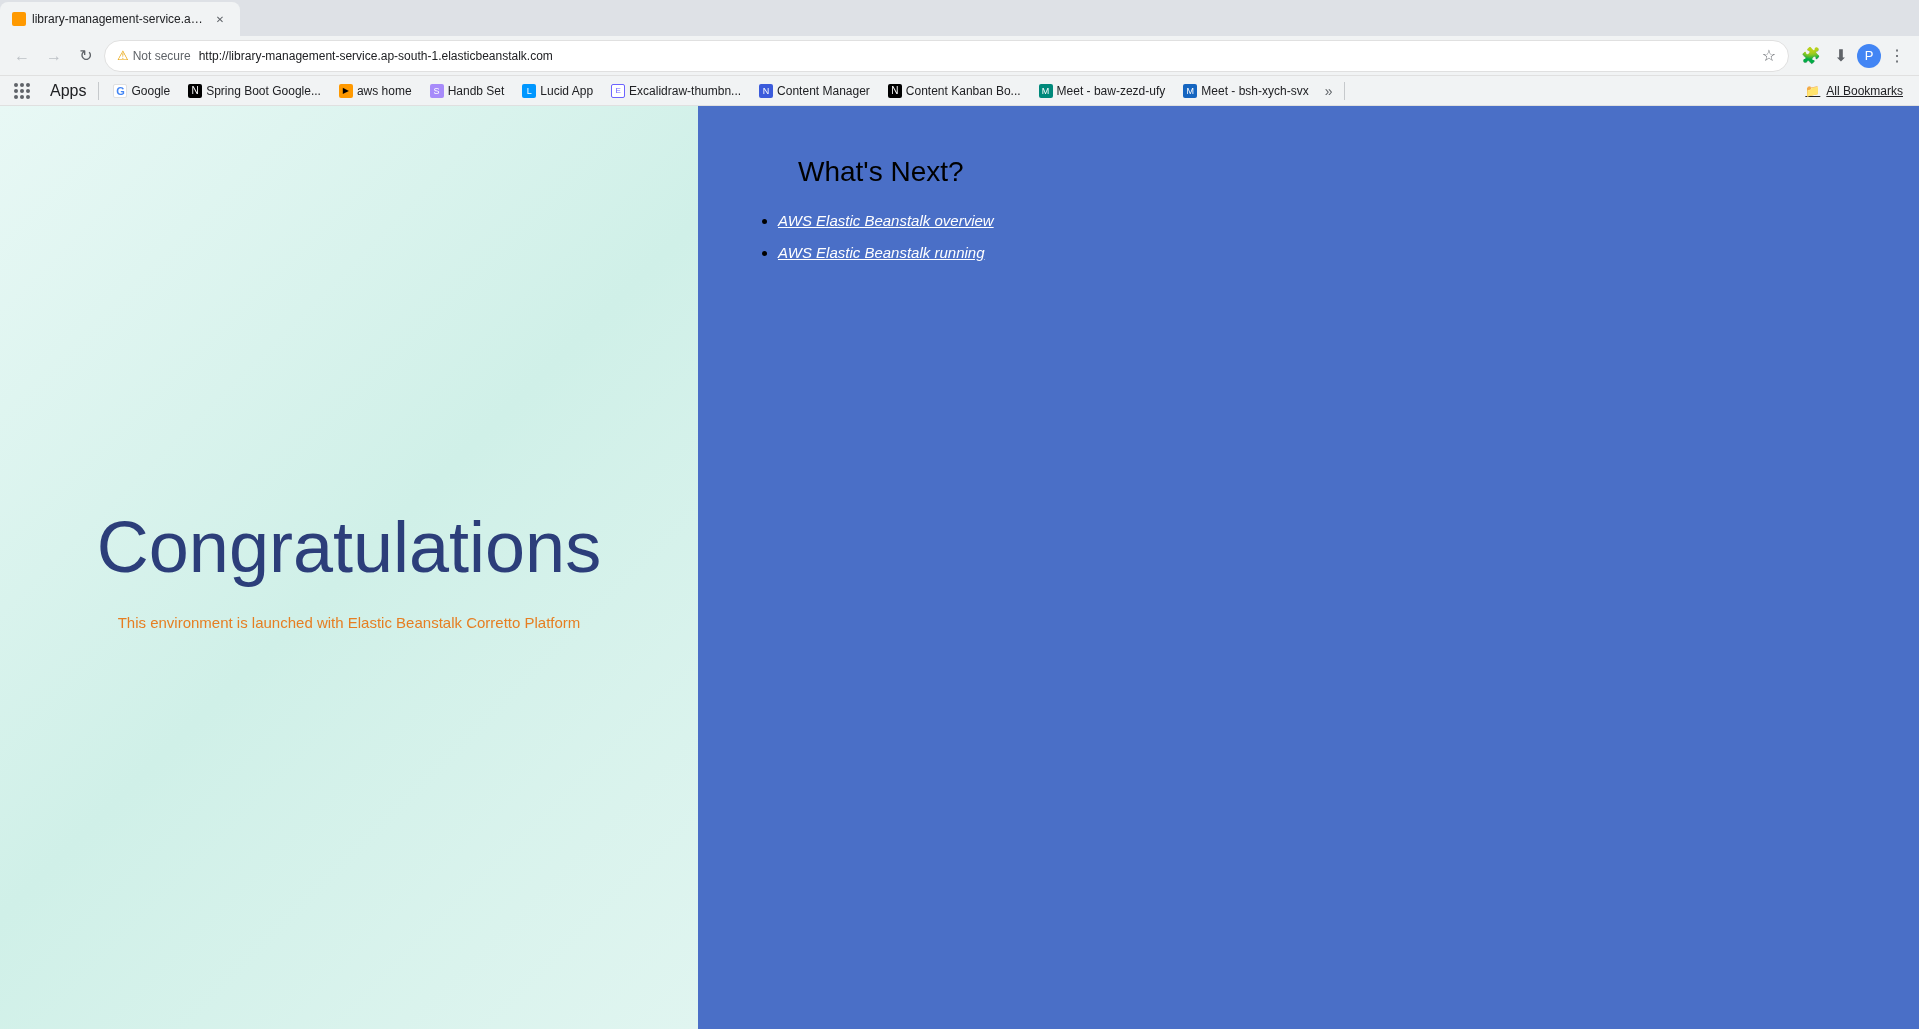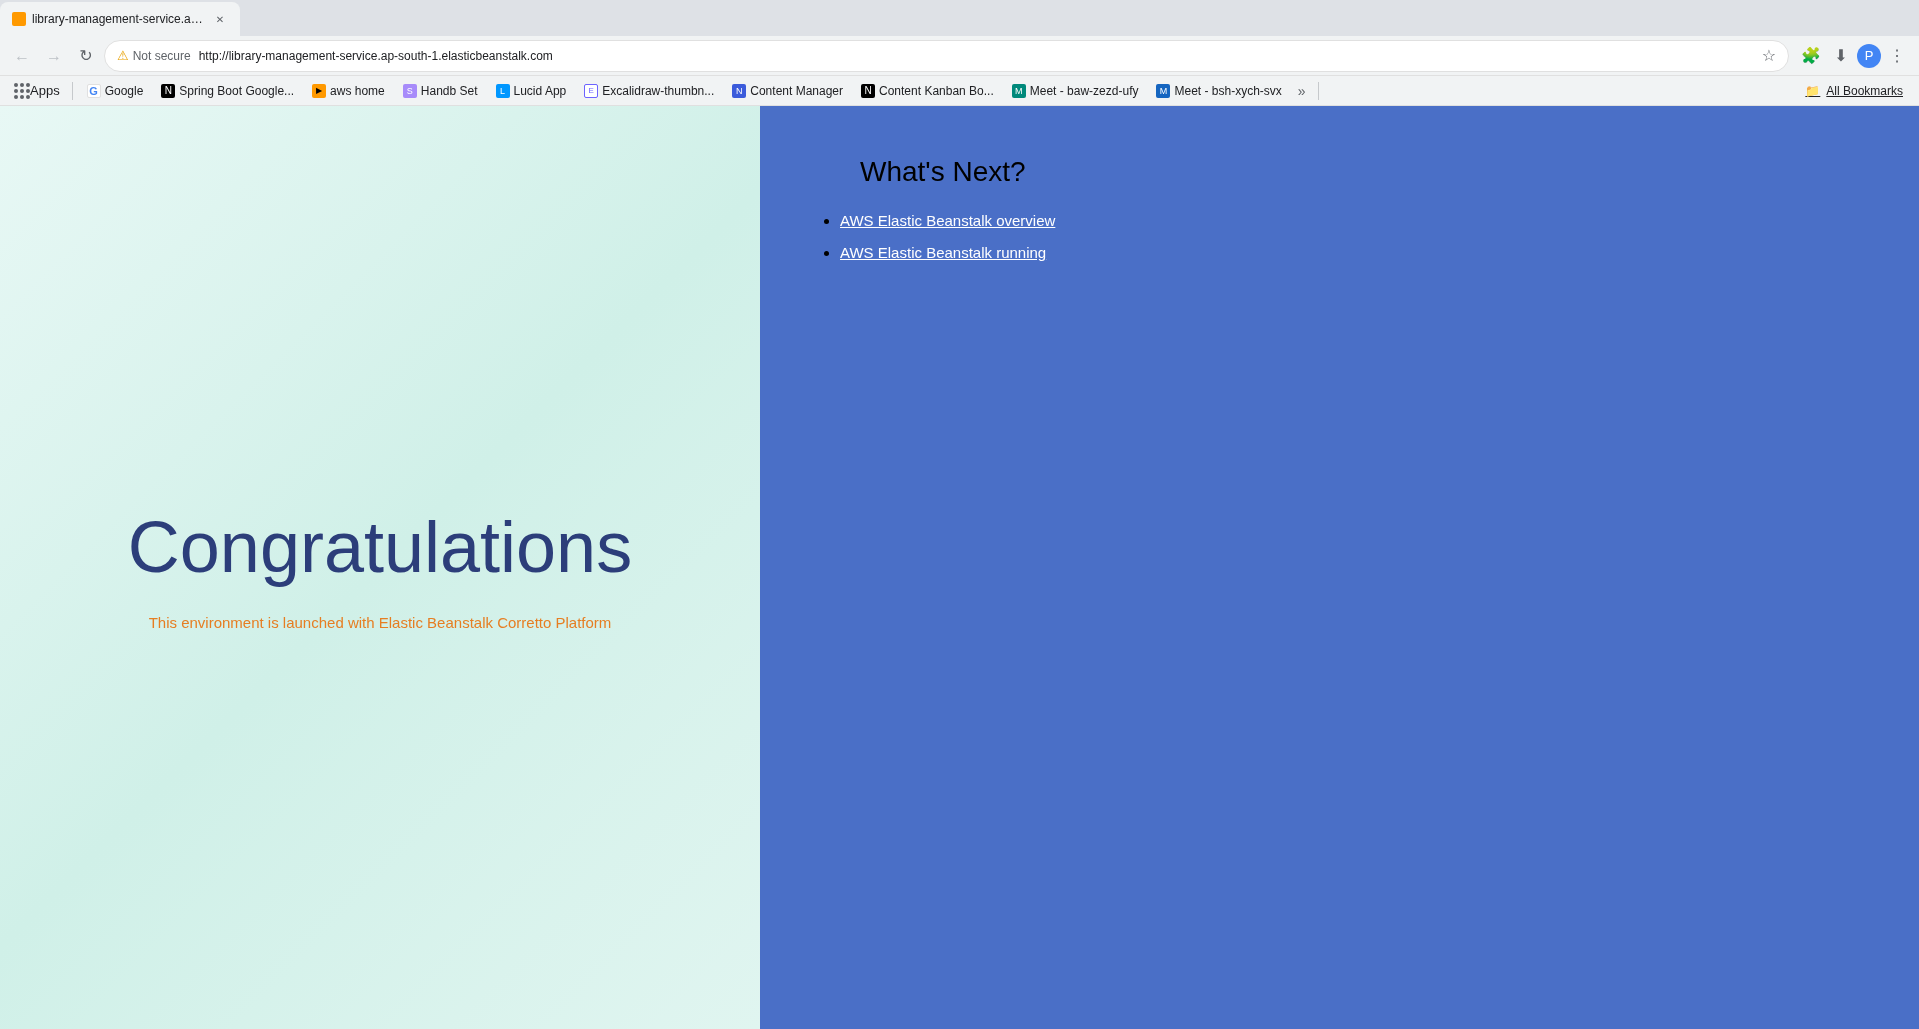--- a/index.html
+++ b/index.html
@@ -170,25 +170,25 @@
       align-items: center;
       justify-content: center;
       font-size: 10px;
     }
     .bm-google { background: #fff; color: #4285f4; font-weight: bold; font-size: 11px; border: 1px solid #e0e0e0; }
     .bm-notion { background: #000; color: #fff; border-radius: 2px; }
     .bm-aws { background: #ff9900; color: #fff; }
     .apps-btn {
       display: flex;
       align-items: center;
-      gap: 0;
+      gap: 20px;
       padding: 4px 6px;
       border-radius: 4px;
       cursor: pointer;
-      font-size: 13px;
+      font-size: 16px;
       color: #202124;
     }
     .apps-dots {
       display: grid;
       grid-template-columns: repeat(3, 4px);
       gap: 2px;
     }
     .apps-dots span {
       width: 4px;
       height: 4px;
@@ -218,21 +218,21 @@
     
     .page-content {
       display: flex;
       width: 100%;
       height: calc(1029px - 36px - 40px - 30px);
       min-height: 600px;
     }
 
     
     .left-panel {
-      width: 760px;
+      width: 698px;
       background: linear-gradient(135deg, #e8f8f5 0%, #d0f0e8 50%, #e0f5f0 100%);
       display: flex;
       flex-direction: column;
       align-items: center;
       justify-content: center;
       padding: 40px;
       text-align: center;
     }
     .congrats-title {
       font-size: 72px;
@@ -262,20 +262,21 @@
     .whats-next-title {
       font-size: 28px;
       font-weight: 400;
       color: #000000;
       margin-bottom: 24px;
       margin-left: 40px;
     }
     .whats-next-links {
       list-style: disc;
       padding-left: 20px;
+      font-style: italic;
     }
     .whats-next-links li {
       margin-bottom: 14px;
     }
     .whats-next-links a {
       color: #fff;
       text-decoration: underline;
       font-size: 15px;
     }
   </style>

